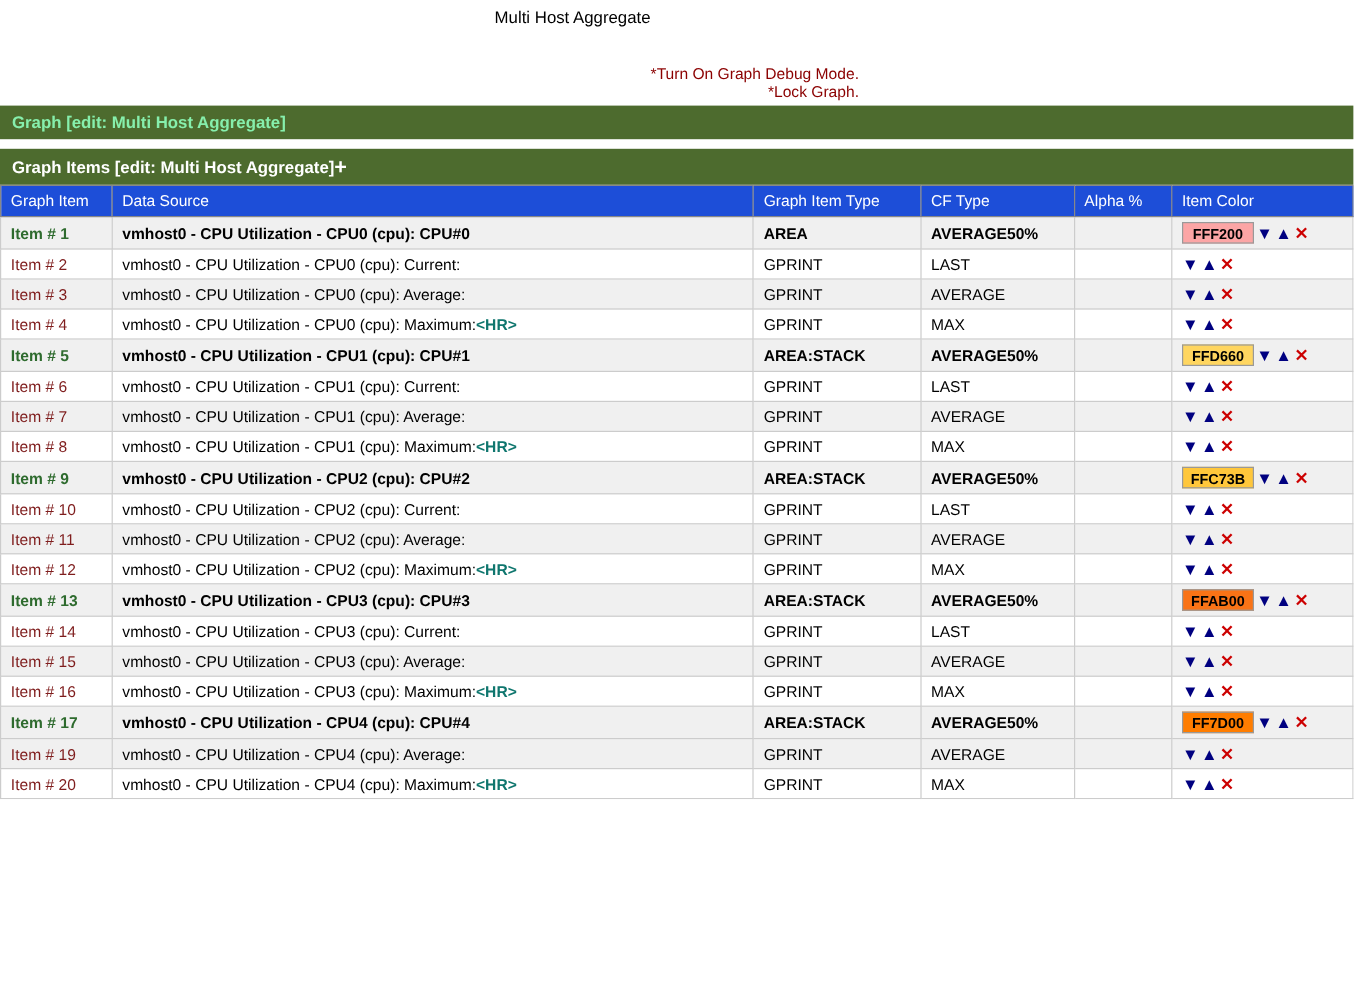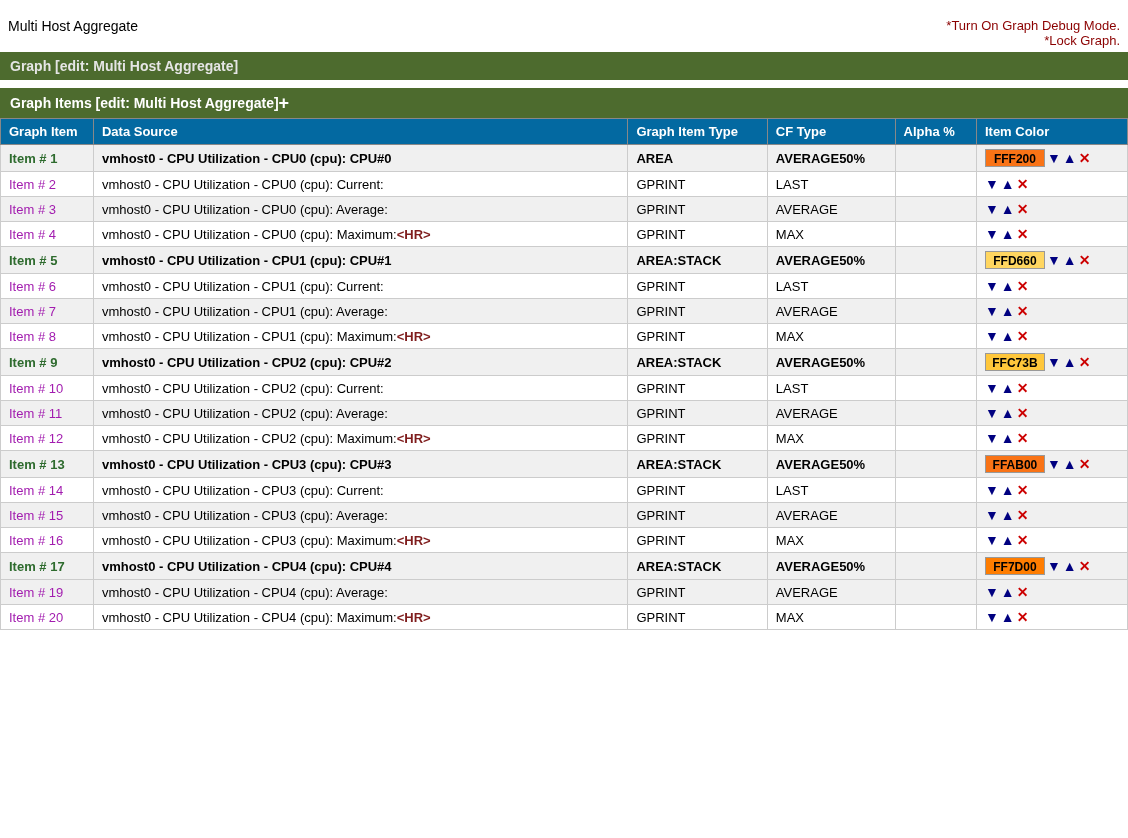--- a/index.html
+++ b/index.html
@@ -1,56 +1,56 @@
 <!DOCTYPE html>
 <html><head>
   <meta charset="utf-8">
   <style>
     * { margin: 0; padding: 0; box-sizing: border-box; }
     body { font-family: Arial, sans-serif; font-size: 13px; background: #fff; color: #000; width: 1128px; }
 
     .top-bar {
-      display: flex; justify-content: space-between; align-items: flex-start;
-      padding: 18px 8px 4px 8px; background: #fff;
+      display: flex; justify-content: center; align-items: flex-start;
+      padding: 6px 8px 4px 8px; background: #fff;
     }
     .top-title { font-size: 14px; color: #000; }
-    .top-links { text-align: right; font-size: 13px; }
+    .top-links { text-align: right; font-size: 13px; margin-top: 48px; }
     .top-links a { color: #8B0000; text-decoration: none; font-weight: normal; }
 
     .section-header {
-      background: #4d6b2e; color: #e5e5e5; padding: 6px 10px;
+      background: #4d6b2e; color: #86efac; padding: 6px 10px;
       font-size: 14px; font-weight: bold; margin-bottom: 0;
     }
 
     .graph-items-header {
       background: #4d6b2e; color: #fff; padding: 6px 10px;
       font-size: 14px; font-weight: bold;
       display: flex; justify-content: flex-start; align-items: center;
       margin-top: 8px;
     }
     .plus-btn {
       background: none; border: none; color: #fff; font-size: 18px; cursor: pointer; font-weight: bold; line-height: 1;
     }
 
     table {
       width: 100%; border-collapse: collapse;
     }
     thead tr th {
-      background: #0369a1; color: #fff; padding: 5px 8px;
-      text-align: left; font-size: 13px; font-weight: bold; border: 1px solid #888; margin-top: 28px;
+      background: #1d4ed8; color: #fff; padding: 5px 8px;
+      text-align: left; font-size: 13px; font-weight: normal; border: 1px solid #888; margin-top: 28px;
     }
     tbody tr td {
       padding: 4px 8px; border: 1px solid #ccc; font-size: 13px;
     }
     tbody tr.row-odd { background: #f0f0f0; }
     tbody tr.row-even { background: #fff; }
 
-    .item-num { color: #a21caf; font-weight: normal; white-space: nowrap; text-align: right; }
+    .item-num { color: #7f1d1d; font-weight: normal; white-space: nowrap; text-align: right; }
     .item-num-bold { color: #2e6b2e; font-weight: bold; white-space: nowrap; }
-    .hr-tag { color: #7f1d1d; font-weight: bold; }
+    .hr-tag { color: #0f766e; font-weight: bold; }
 
     .color-swatch {
       display: inline-block; width: 60px; height: 18px; vertical-align: middle;
       border: 1px solid #999; text-align: center; line-height: 18px; font-size: 12px; font-weight: bold; color: #000;
     }
 
     .actions { white-space: nowrap; display: flex; align-items: center; gap: 2px; }
     .arrow-down { color: #000080; font-size: 14px; cursor: pointer; }
     .arrow-up { color: #000080; font-size: 14px; cursor: pointer; }
     .x-btn { color: #cc0000; font-size: 14px; font-weight: bold; cursor: pointer; }
@@ -93,21 +93,21 @@
   </thead>
   <tbody id="table-body">
   <tr class="row-odd">
         <td><span class="item-num-bold">Item # 1</span></td>
         <td><b>vmhost0 - CPU Utilization - CPU0 (cpu): CPU#0</b></td>
         <td><b>AREA</b></td>
         <td><b>AVERAGE50%</b></td>
         <td></td>
         <td style="white-space: nowrap;">
           <div class="actions">
-            <span class="color-swatch" style="background-color: #f97316;">FFF200</span>
+            <span class="color-swatch" style="background-color: #fca5a5;">FFF200</span>
             <span class="arrow-down">▼</span>
             <span class="arrow-up">▲</span>
             <span class="x-btn">✕</span>
           </div>
         </td>
       </tr>
       <tr class="row-even">
         <td><span class="item-num">Item # 2</span></td>
         <td>vmhost0 - CPU Utilization - CPU0 (cpu): Current:</td>
         <td>GPRINT</td>

